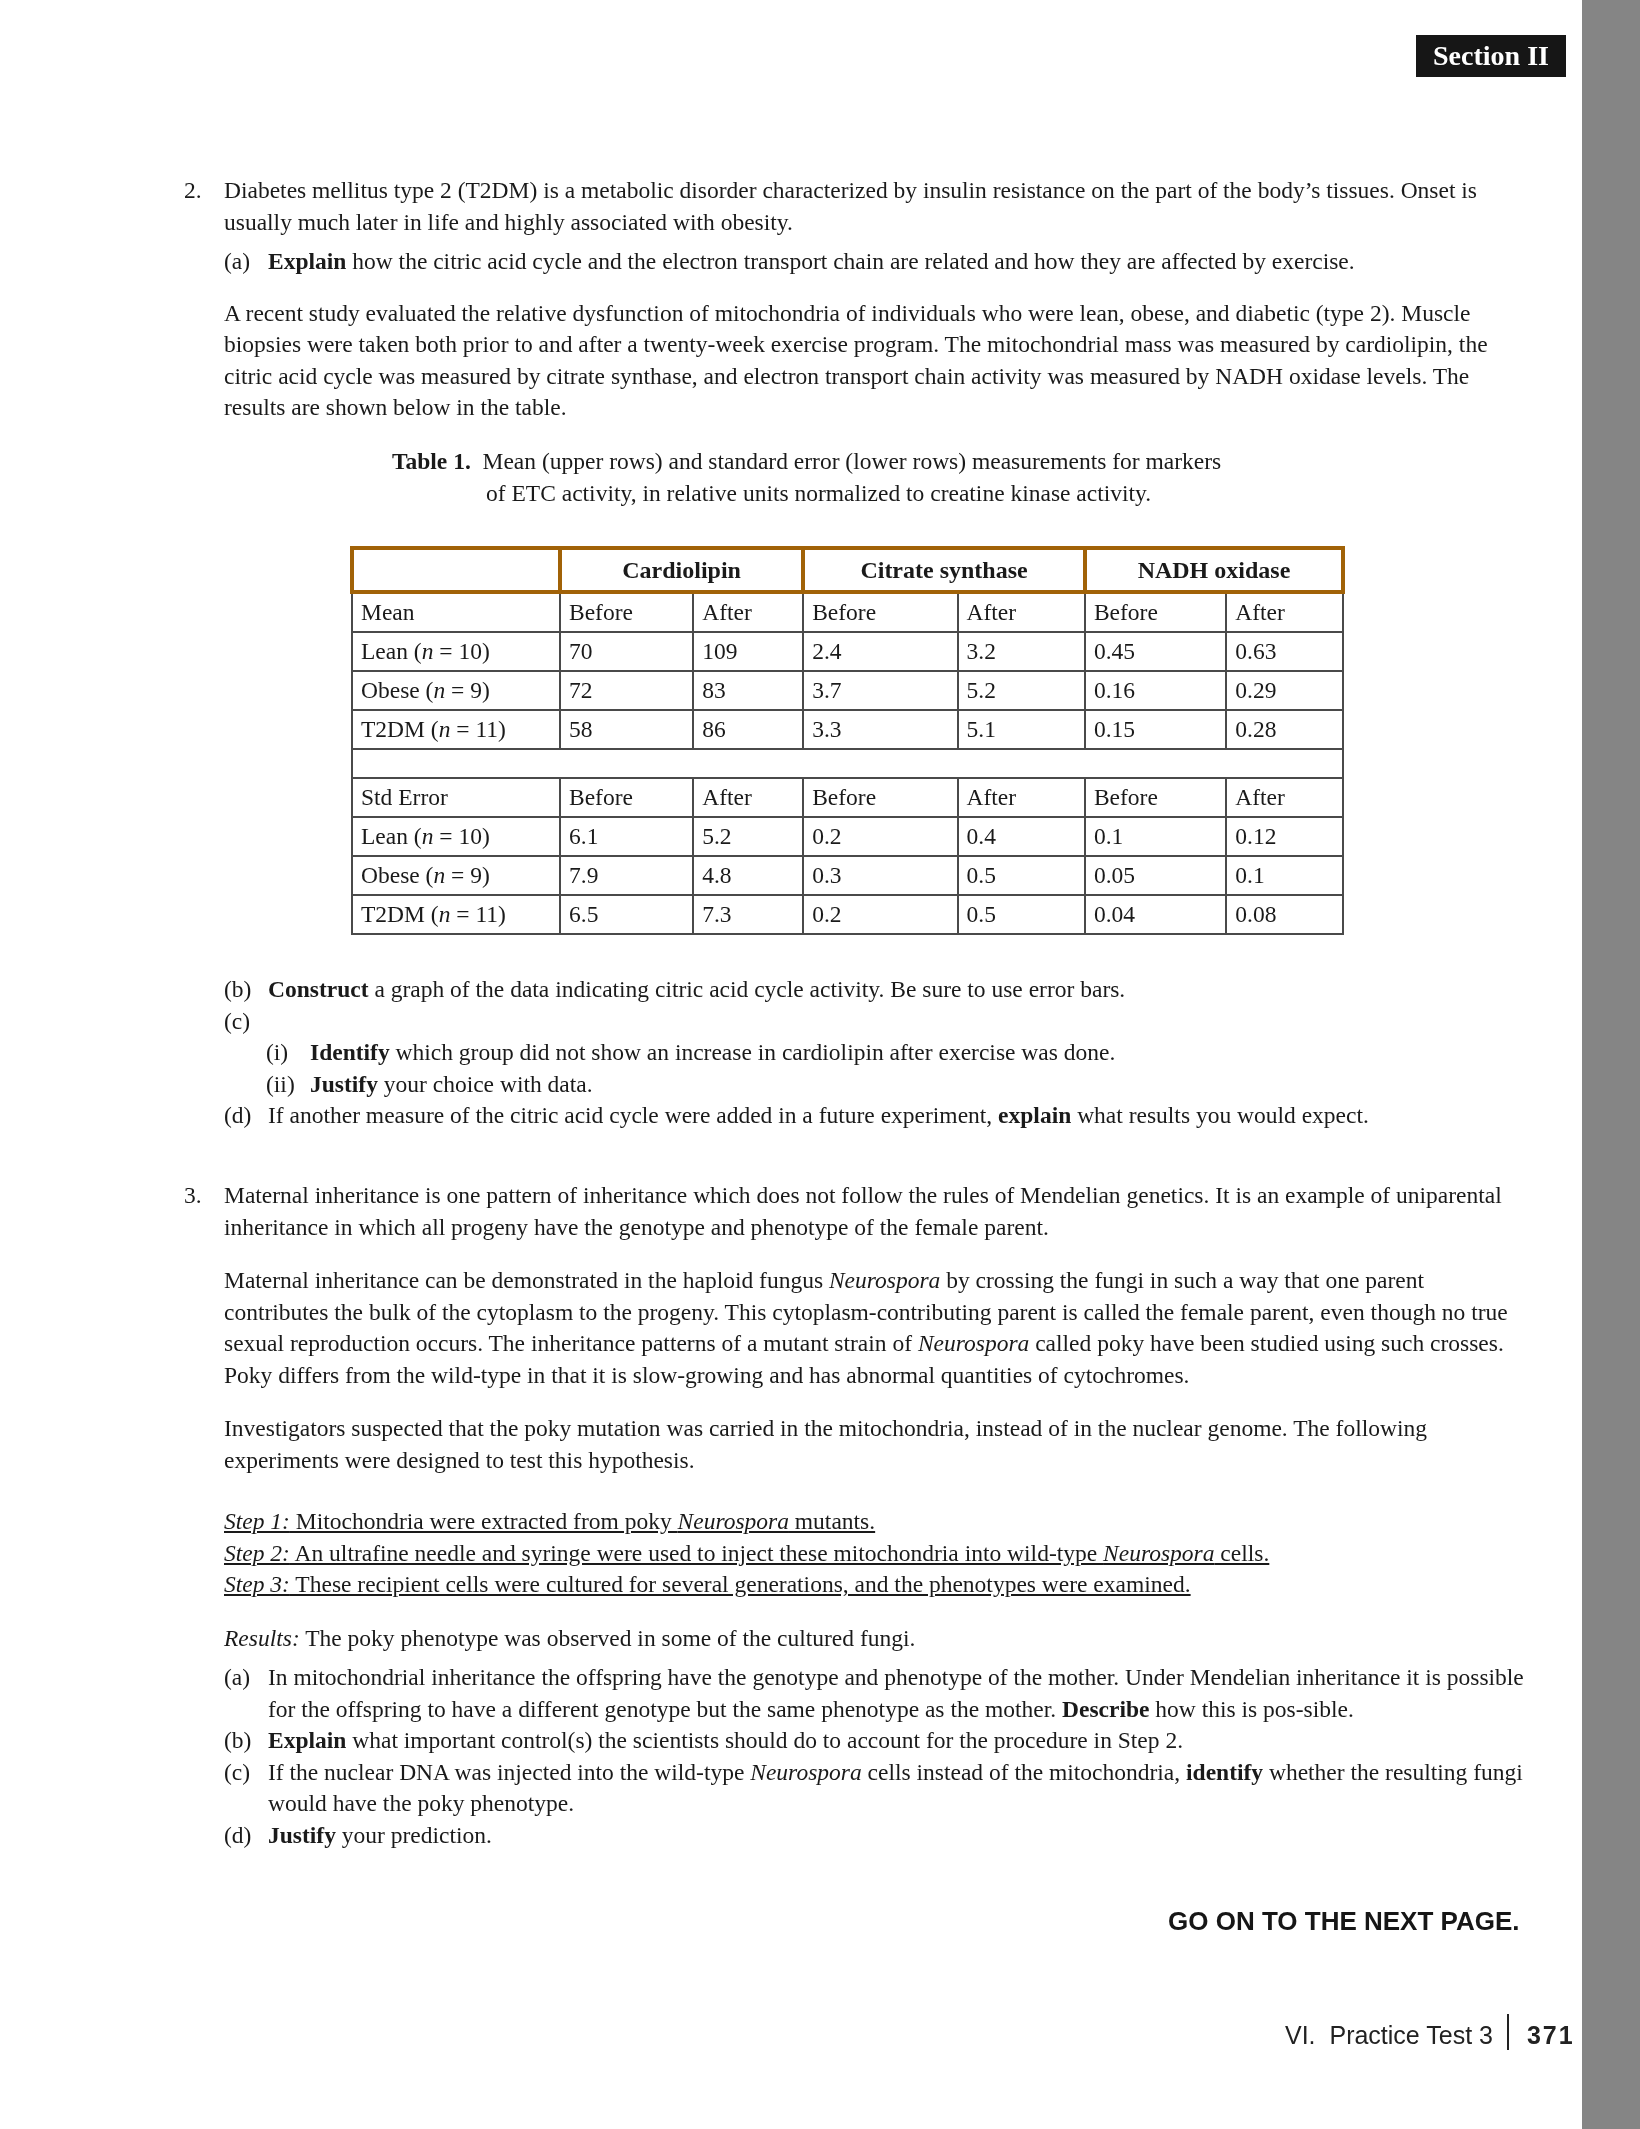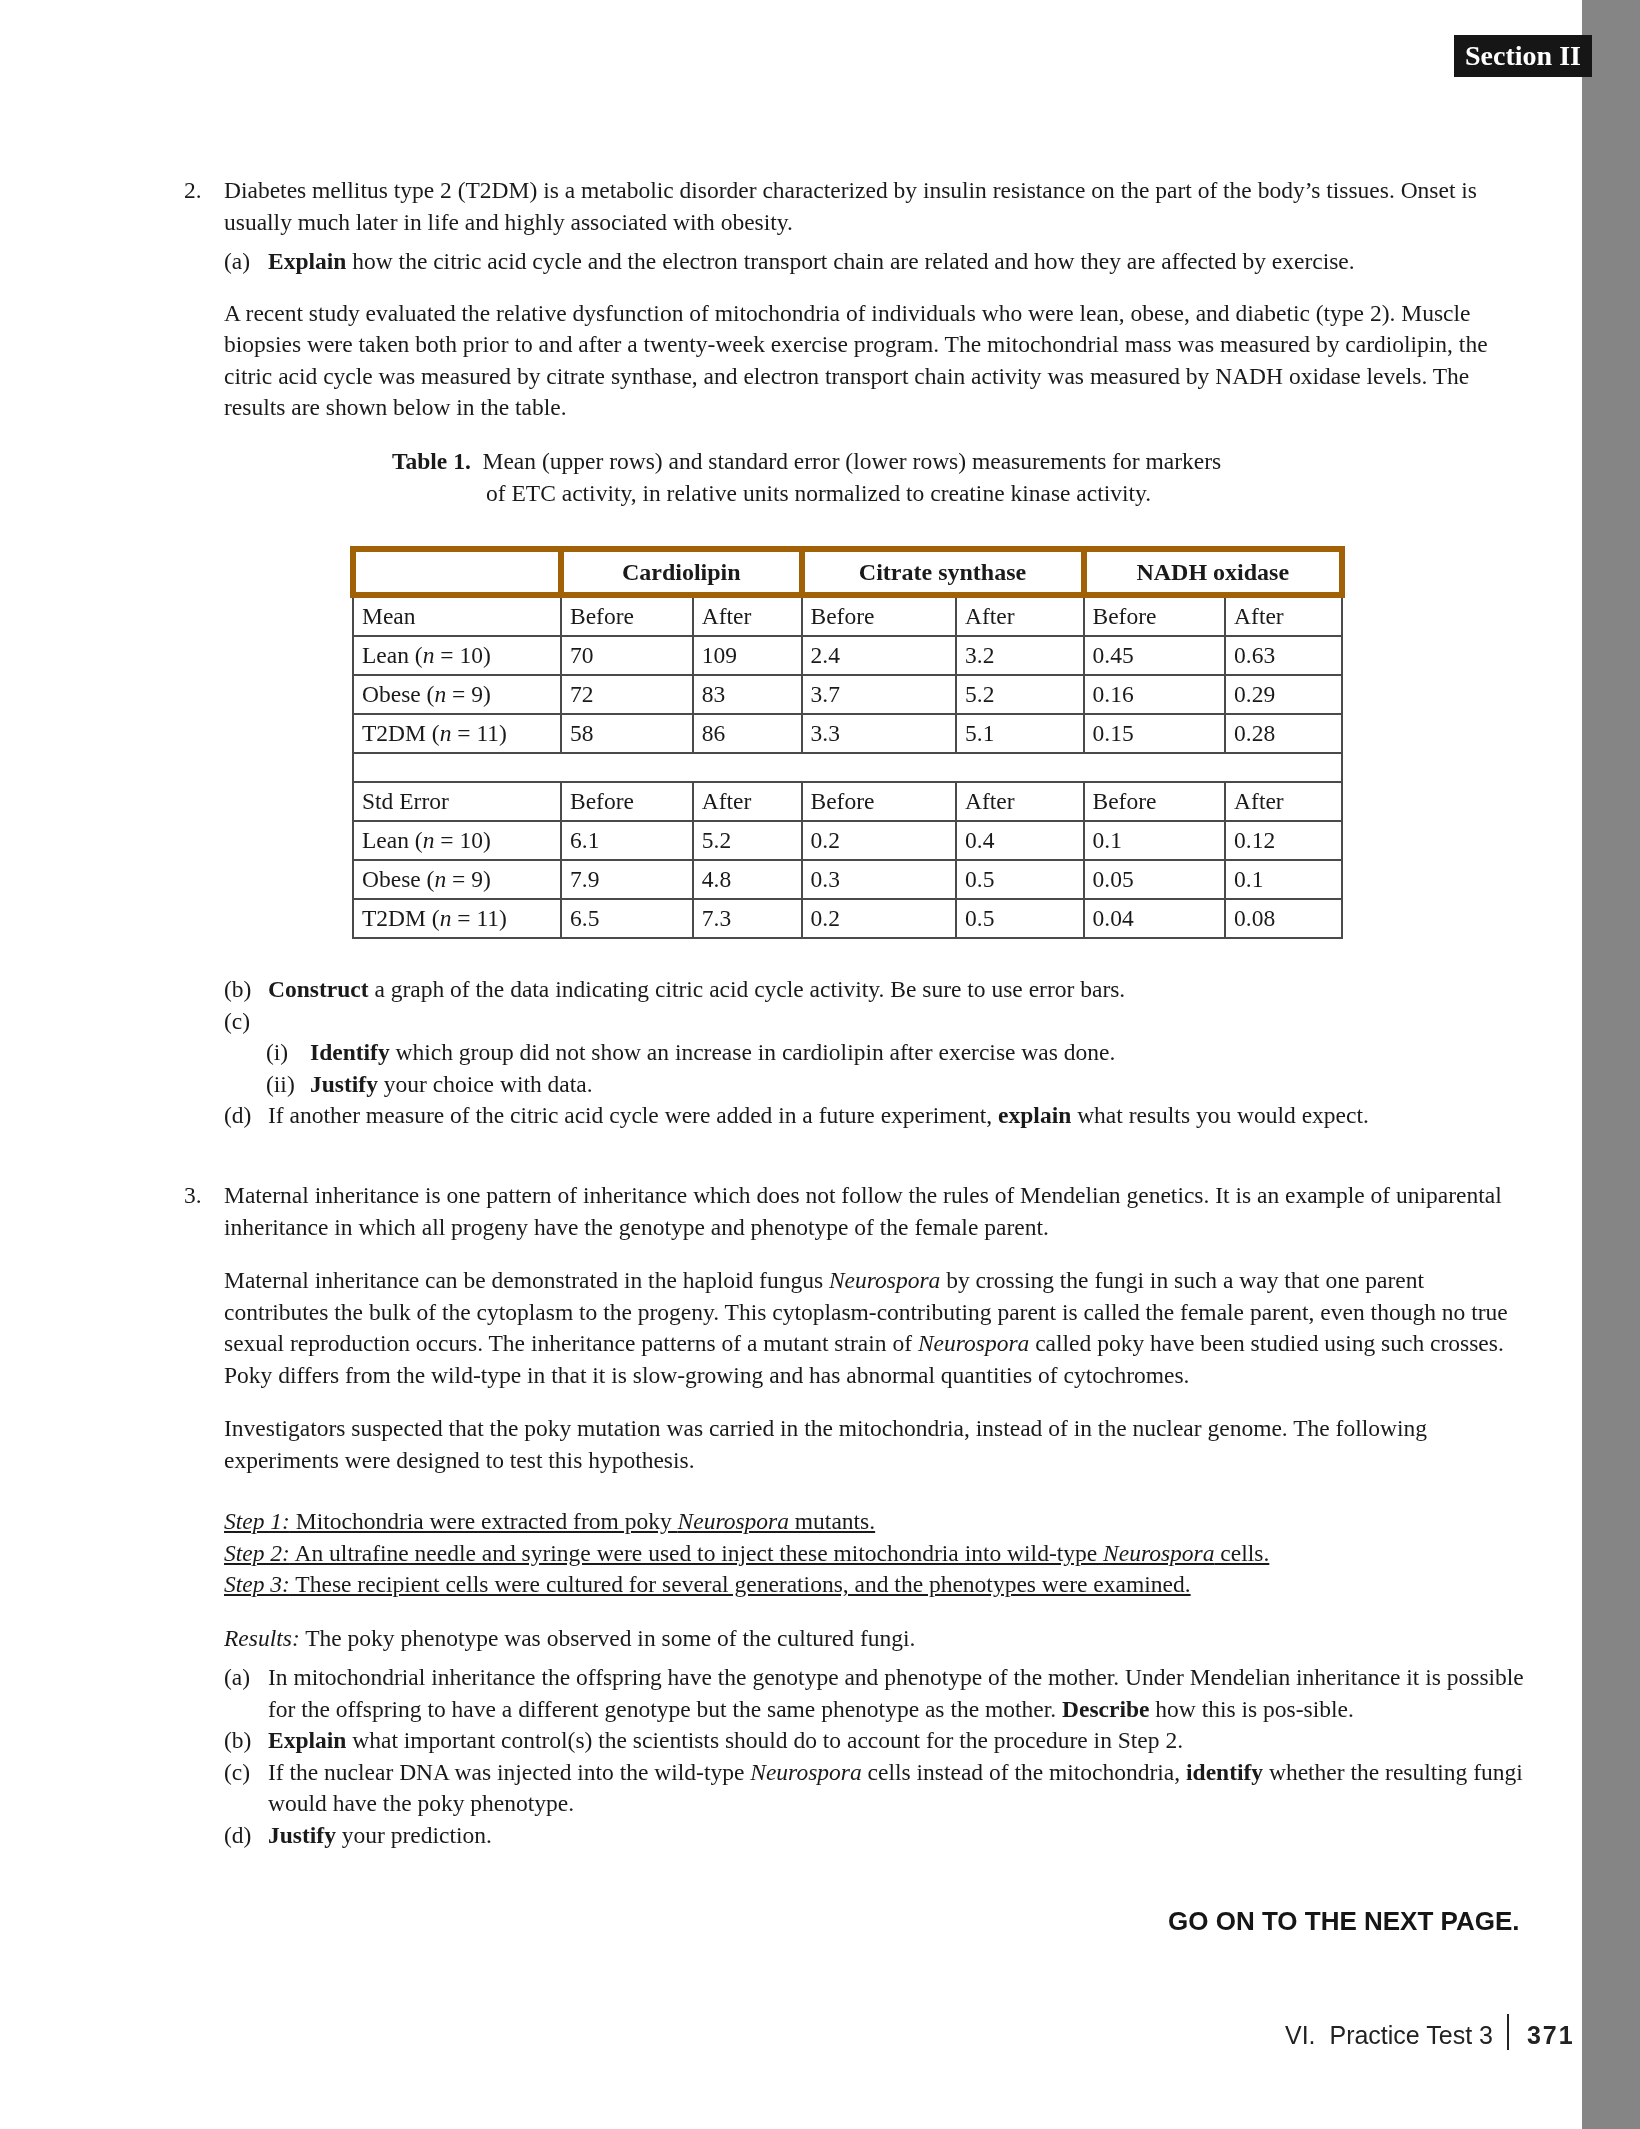--- a/index.html
+++ b/index.html
@@ -6,21 +6,21 @@
   body {
     width: 1640px; height: 2129px; position: relative; overflow: hidden;
     background: #ffffff; color: #1a1a1a;
     font-family: "Liberation Serif", "DejaVu Serif", serif;
   }
   .side-bar {
     position: absolute; left: 1582px; top: 0; width: 58px; height: 2129px;
     background: #858585;
   }
   .section-badge {
-    position: absolute; left: 1454px; top: 35px; width: 138px; height: 42px;
+    position: absolute; left: 1416px; top: 35px; width: 150px; height: 42px;
     background: #161616; color: #ffffff; font-weight: bold; font-size: 28px;
     display: flex; align-items: center; justify-content: center;
   }
   .text { font-size: 23.5px; line-height: 31.5px; }
   .q {
     position: absolute; left: 184px; width: 1345px;
   }
   .q .num { position: absolute; left: 0; top: 0; }
   .q .body { margin-left: 40px; }
   .para { margin: 0; }
@@ -39,21 +39,21 @@
 
   table.data {
     position: absolute; left: 350px; top: 546px; width: 995px;
     border-collapse: collapse; font-size: 23.5px;
   }
   table.data td {
     border: 2px solid #4a4a4a; height: 37px; padding: 0 8px; text-align: left;
   }
   table.data td.rowlbl { text-align: left; width: 190px; }
   table.data th {
-    border: 6px solid #a16207; height: 38px; font-weight: bold; font-size: 24px;
+    border: 4px solid #a16207; height: 38px; font-weight: bold; font-size: 24px;
   }
   table.data tr.gap td { height: 27px; }
 
   .go-on {
     position: absolute; left: 1168px; top: 1906px;
     font-family: "Liberation Sans", "DejaVu Sans", sans-serif;
     font-weight: bold; font-size: 26px; color: #161616;
   }
   .footer {
     position: absolute; left: 1285px; top: 2010px; height: 40px;

